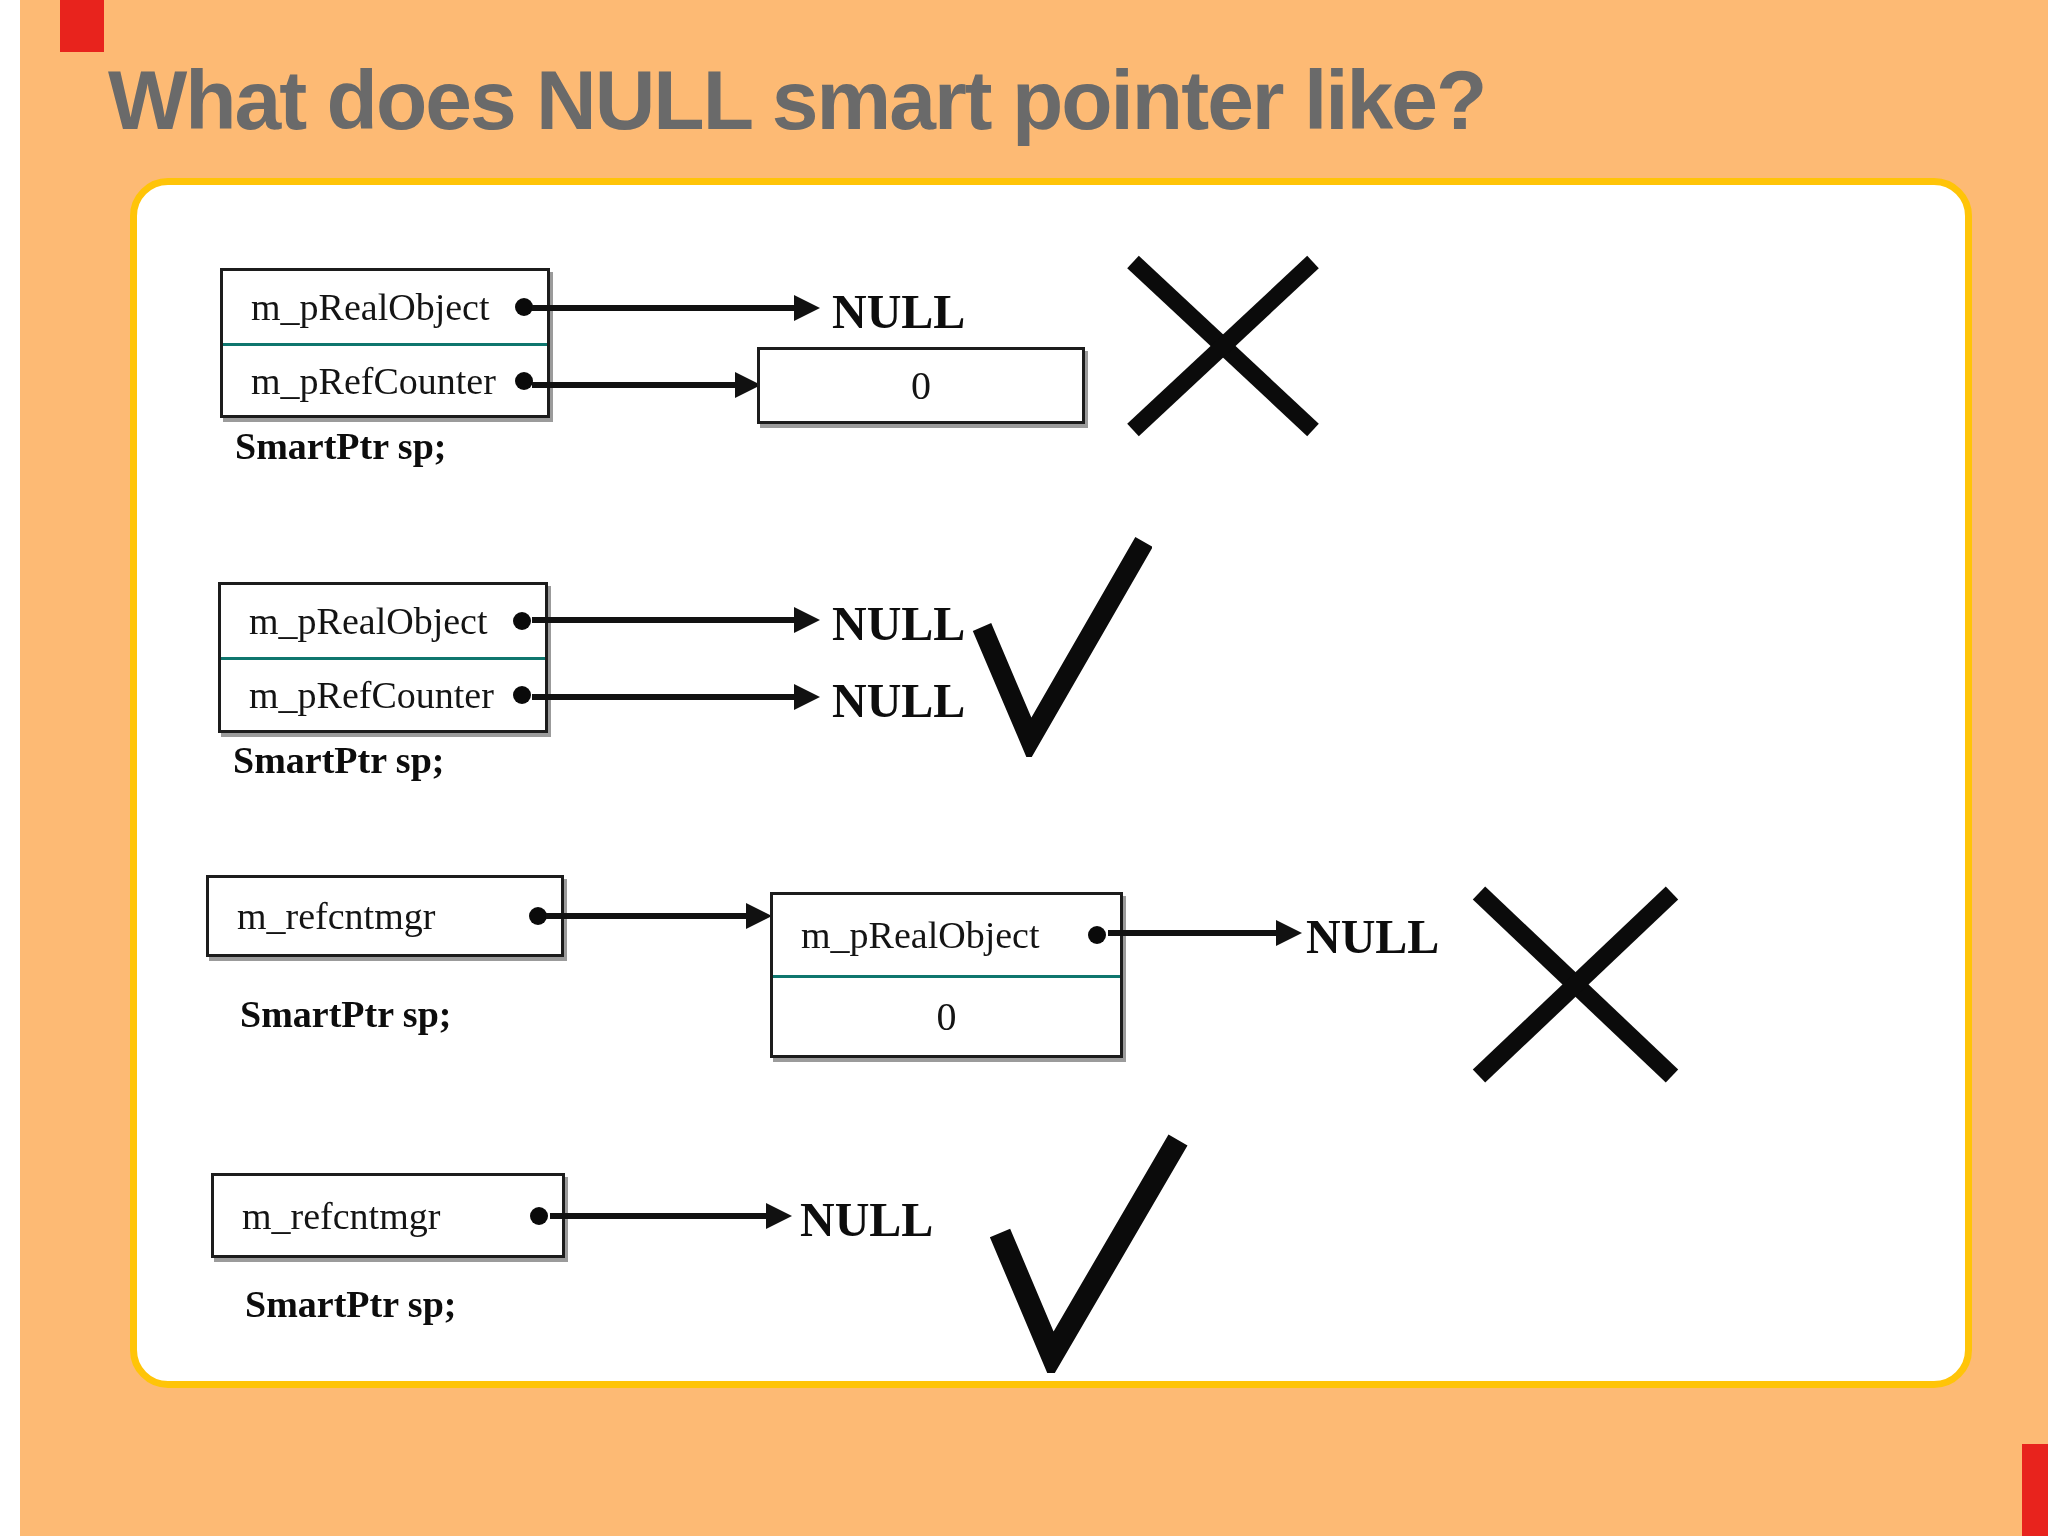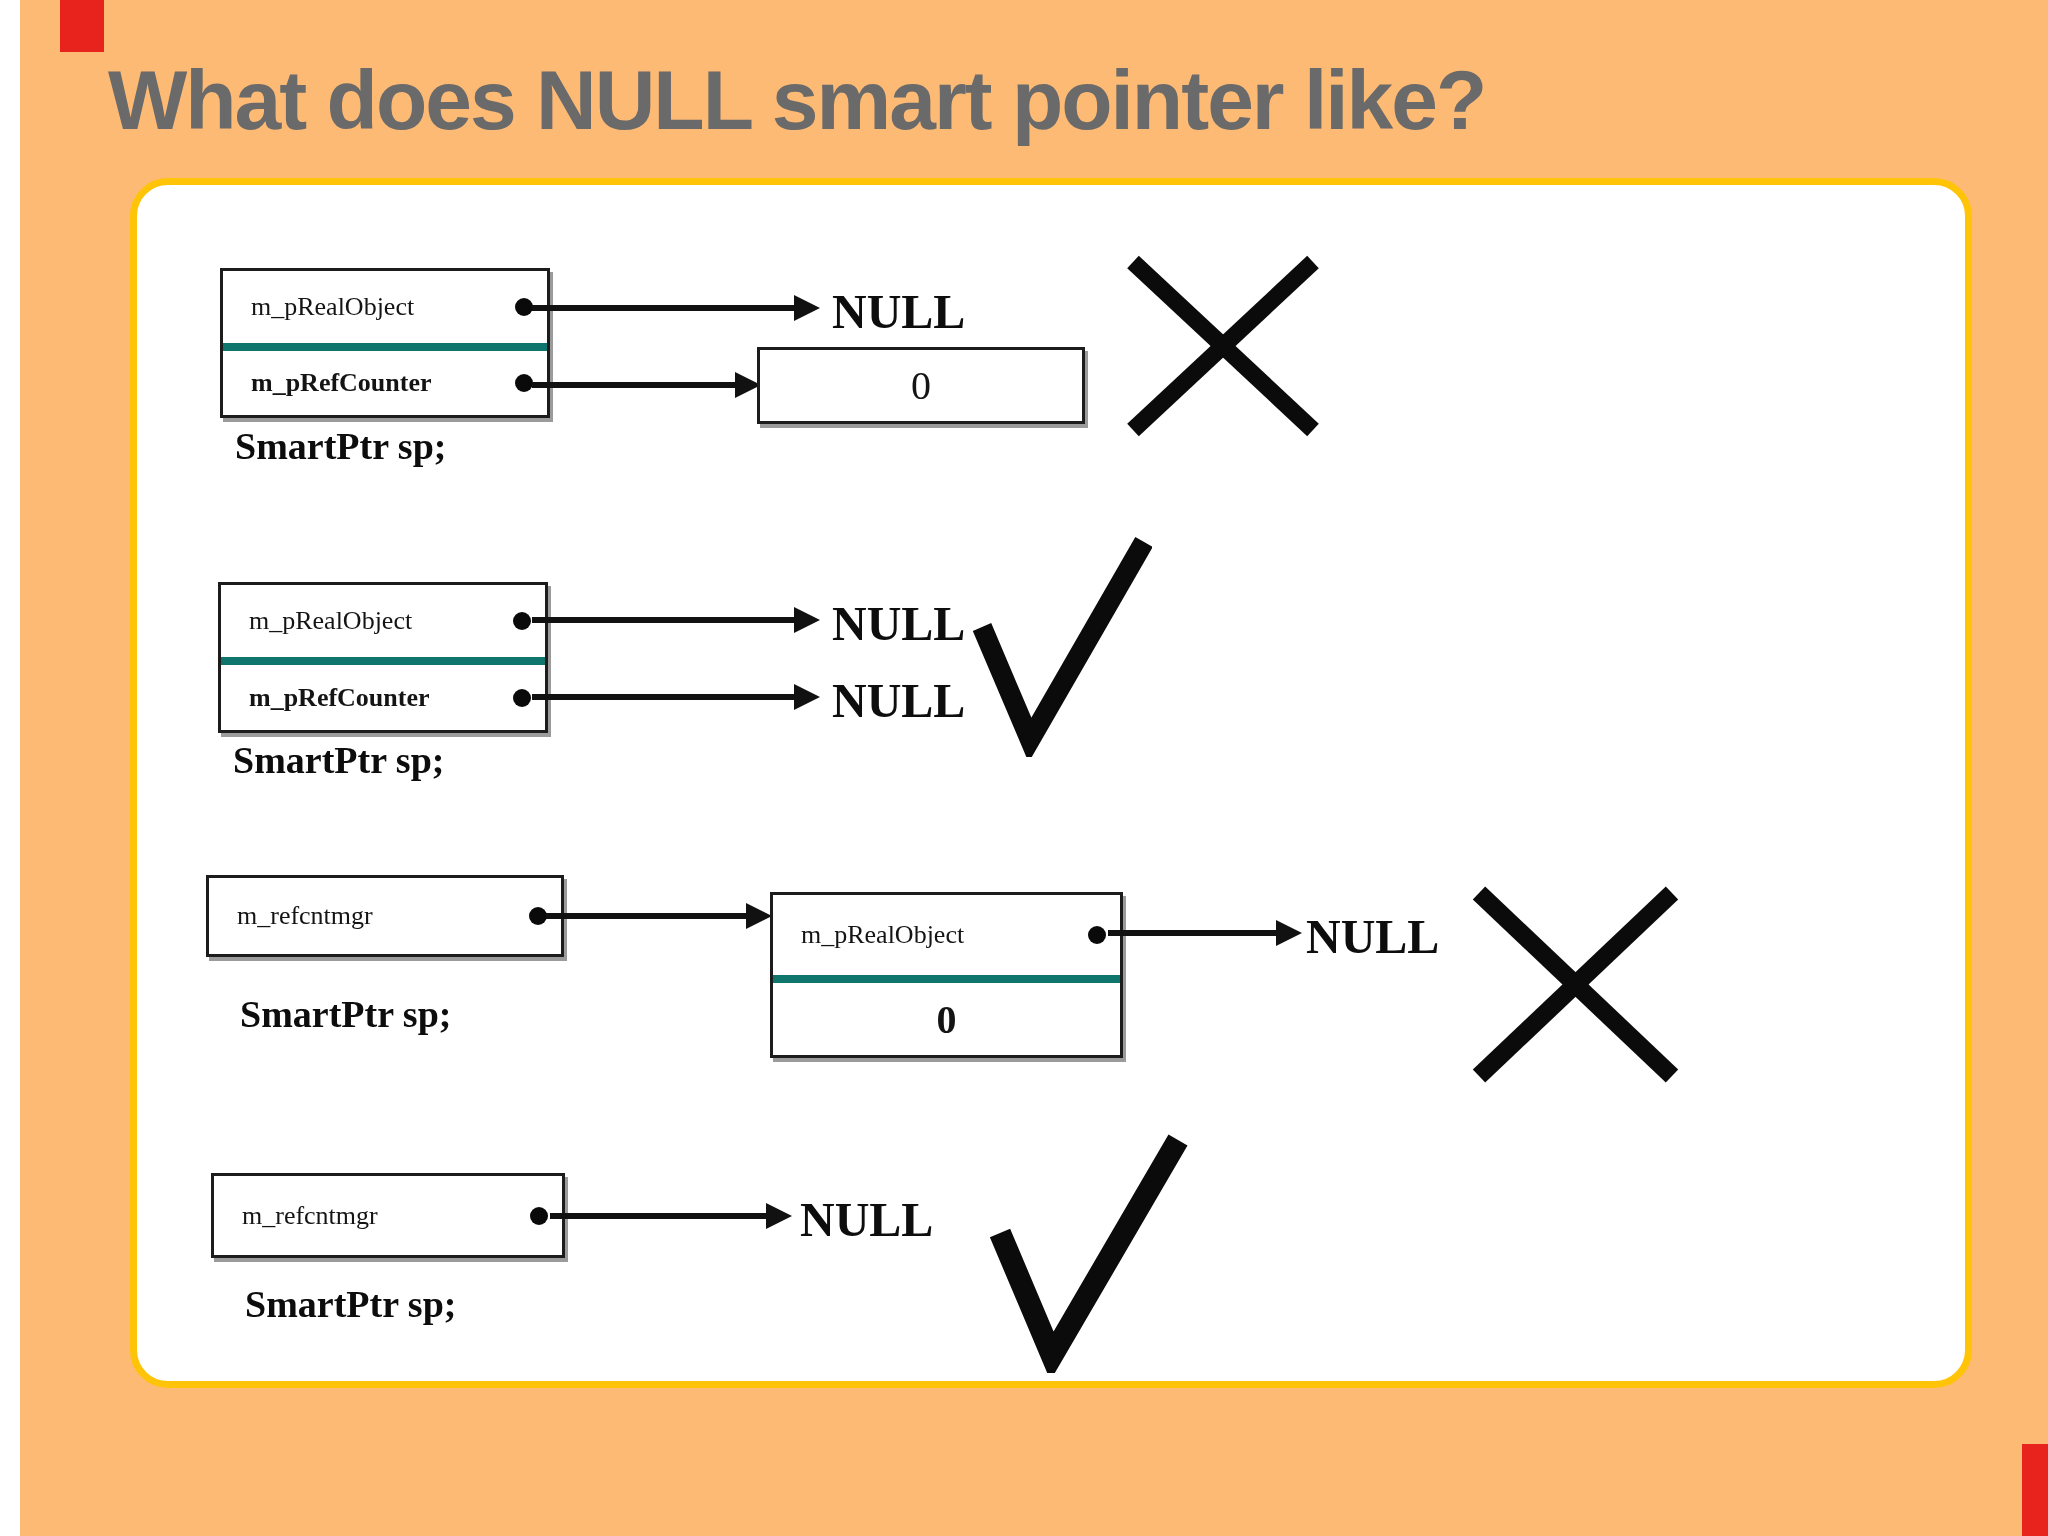--- a/index.html
+++ b/index.html
@@ -21,22 +21,22 @@
   .red-br{left:2002px;top:1444px;width:46px;height:92px;}
 
   .sbox{
     position:absolute;background:#fff;border:3px solid #1c1c1c;
     box-shadow:3px 4px 0 #9b9b9b;box-sizing:border-box;
   }
   .srow{
     position:relative;display:flex;align-items:center;
     padding-left:28px;box-sizing:border-box;
   }
-  .srow + .srow{border-top:8px solid #0f766e;font-weight:bold;}
-  .field{font-size:26px;color:#141414;letter-spacing:0;}
+  .srow + .srow{border-top:3px solid #0f766e;}
+  .field{font-size:38px;color:#141414;letter-spacing:0;}
   .dot{
     position:absolute;right:14px;top:50%;margin-top:-9px;
     width:18px;height:18px;border-radius:50%;background:#0a0a0a;
   }
   .arrow{position:absolute;height:6px;background:#111;}
   .arrow::after{
     content:'';position:absolute;right:-26px;top:-10px;width:0;height:0;
     border-left:26px solid #111;border-top:13px solid transparent;border-bottom:13px solid transparent;
   }
   .nulltxt{

